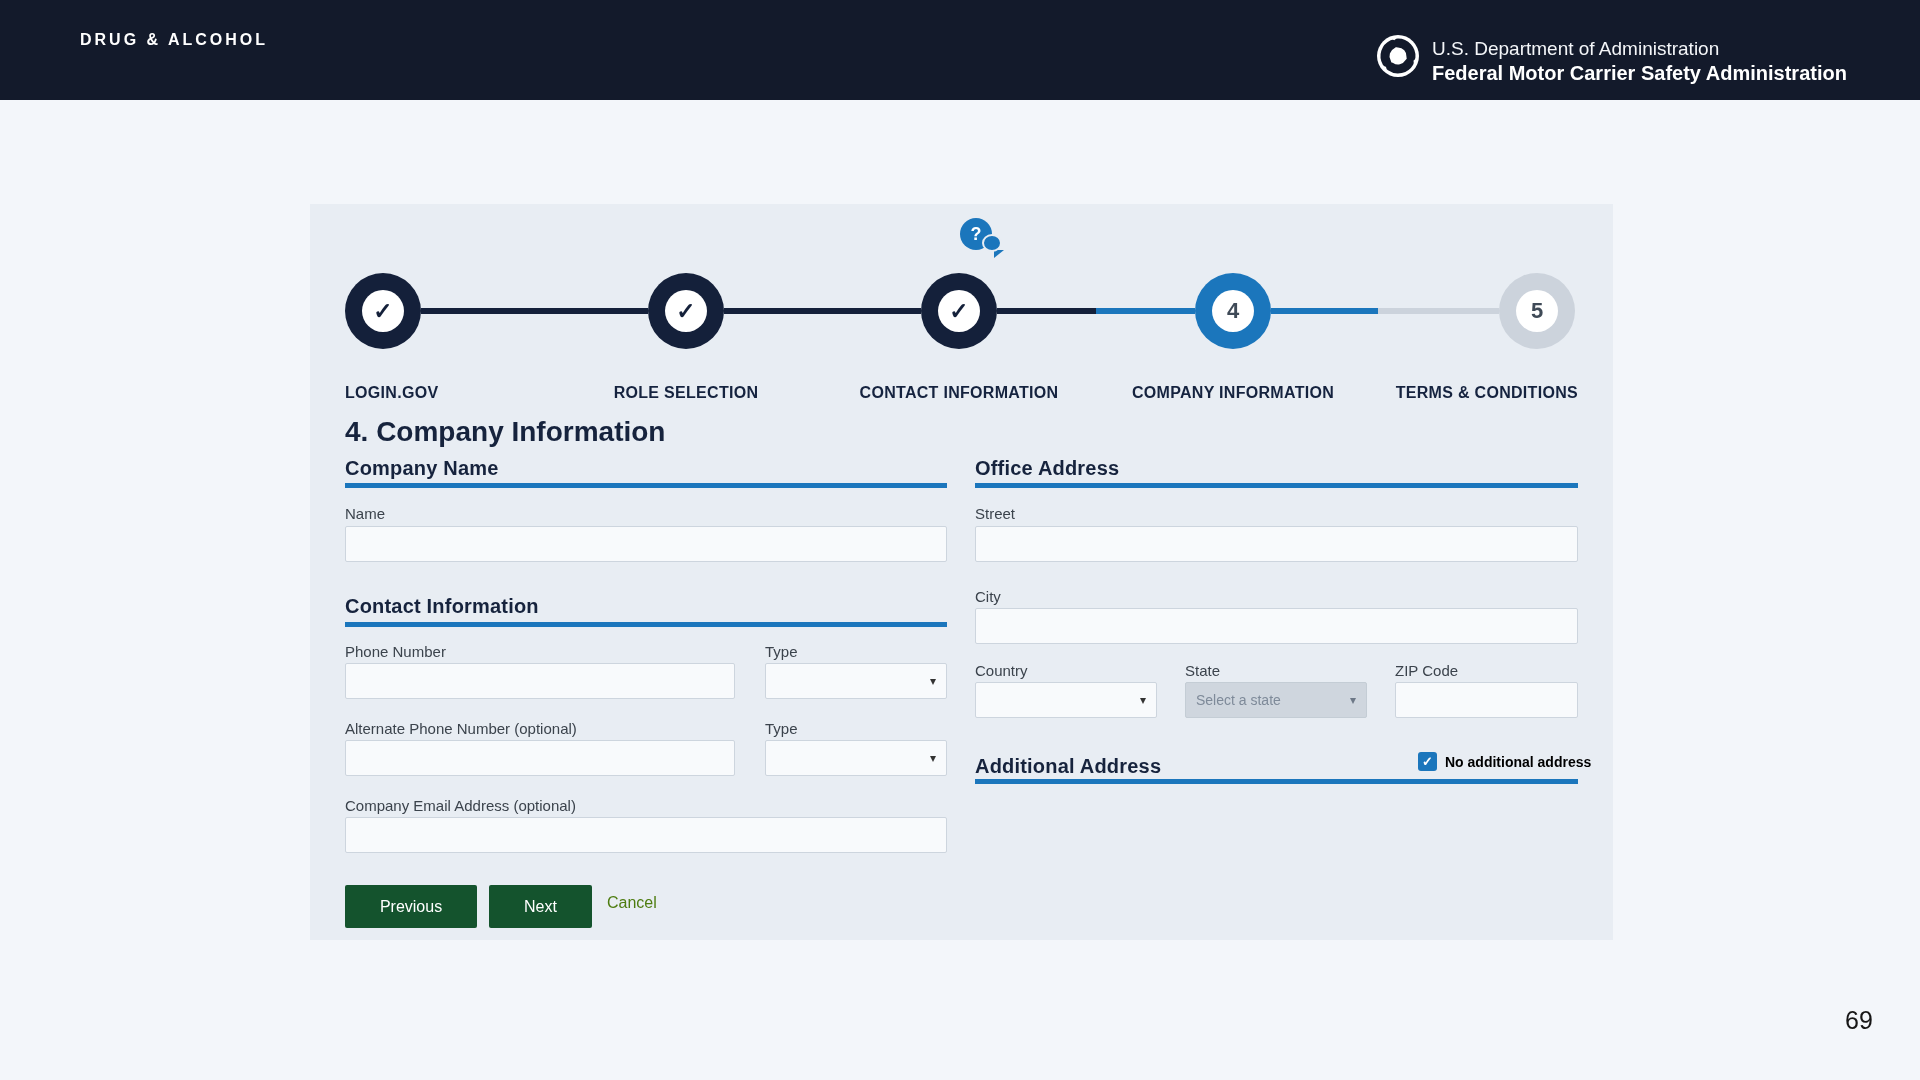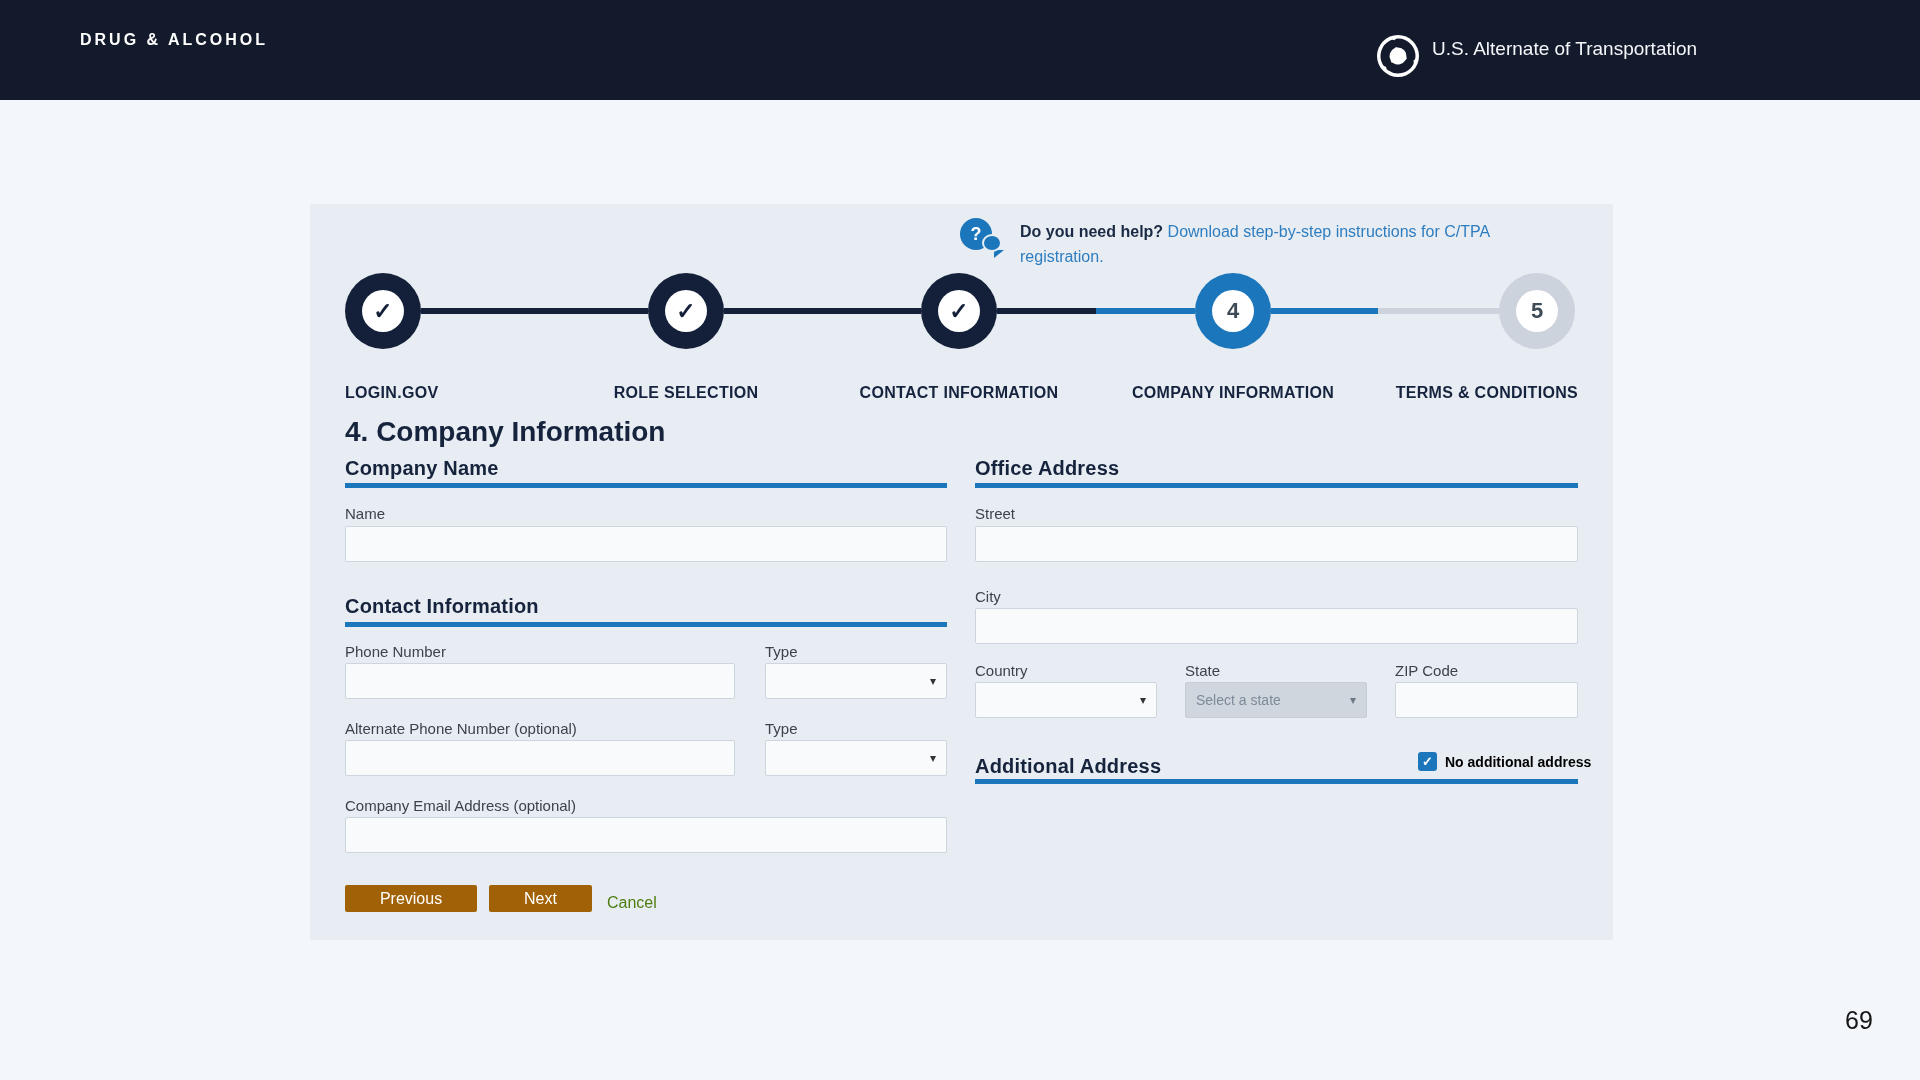--- a/index.html
+++ b/index.html
@@ -56,53 +56,51 @@
   .select { position:absolute; height:36px; background:#f8fafc; border:1px solid #cdd5de;
     border-radius:2px; display:flex; align-items:center; justify-content:space-between;
     padding:0 10px; font-size:14px; color:#394049; cursor:pointer; }
   .select .arrow { font-size:12px; color:#333333; line-height:1; }
   .select.disabled { background:#cfd6de; border-color:#c4cdd5; color:#7e8a99; cursor:default; }
   .select.disabled .arrow { color:#6d7887; }
   .checkrow { position:absolute; left:1108px; top:548px; display:flex; align-items:center; gap:8px; }
   .checkbox { width:19px; height:19px; background:#1b76bc; border-radius:3px; color:#ffffff;
     font-size:13px; font-weight:bold; display:flex; align-items:center; justify-content:center; cursor:pointer; }
   .checklabel { font-size:14px; font-weight:bold; color:#000000; }
-  .btn { position:absolute; height:27px; background:#a16207; color:#ffffff; font-size:16px;
+  .btn { position:absolute; height:43px; background:#14532d; color:#ffffff; font-size:16px;
     border:none; border-radius:2px; cursor:pointer; font-family:"Liberation Sans", sans-serif; }
   .cancel { position:absolute; left:297px; top:690px; font-size:16px; color:#4d7c0f; cursor:pointer; text-decoration:none; }
   .pagenum { position:absolute; left:1845px; top:1006px; font-size:25px; color:#161616; }
 </style>
 </head>
 <body>
 
 <div class="stage">
 
   <div class="topbar">
     <div class="logo-top">DRUG &amp; ALCOHOL</div>
     <svg class="seal" viewBox="0 0 44 44">
       <circle cx="22" cy="22" r="21" fill="#ffffff"></circle>
       <g stroke="#131a2b" stroke-width="9" fill="none" stroke-linecap="round">
         <path d="M22 9 A13 13 0 0 1 34.95 23.13"></path>
         <path d="M22 9 A13 13 0 0 1 34.95 23.13" transform="rotate(120 22 22)"></path>
         <path d="M22 9 A13 13 0 0 1 34.95 23.13" transform="rotate(240 22 22)"></path>
       </g>
       <circle cx="22" cy="22" r="5" fill="#ffffff"></circle>
     </svg>
-    <div class="dept1">U.S. Alternate of Transportation</div>
+    <div class="dept1">U.S. Department of Administration</div>
+    <div class="dept2">Federal Motor Carrier Safety Administration</div>
   </div>
 
   <div class="card">
 
     <div class="help-icon">
       <span class="bubble-main">?</span>
       <span class="bubble-tail"></span>
       <span class="bubble-small"></span>
-    </div>
-    <div class="help-text"><span class="help-q">Do you need help?</span>
-      <a class="help-link">Download step-by-step instructions for C/TPA registration.</a>
     </div>
 
     <div class="conn dark" style="left:111px; width:227px;"></div>
     <div class="conn dark" style="left:414px; width:197px;"></div>
     <div class="conn dark" style="left:687px; width:99px;"></div>
     <div class="conn blue" style="left:786px; width:99px;"></div>
     <div class="conn blue" style="left:961px; width:107px;"></div>
     <div class="conn gray" style="left:1068px; width:121px;"></div>
 
     <div class="node complete" style="left:35px;">

